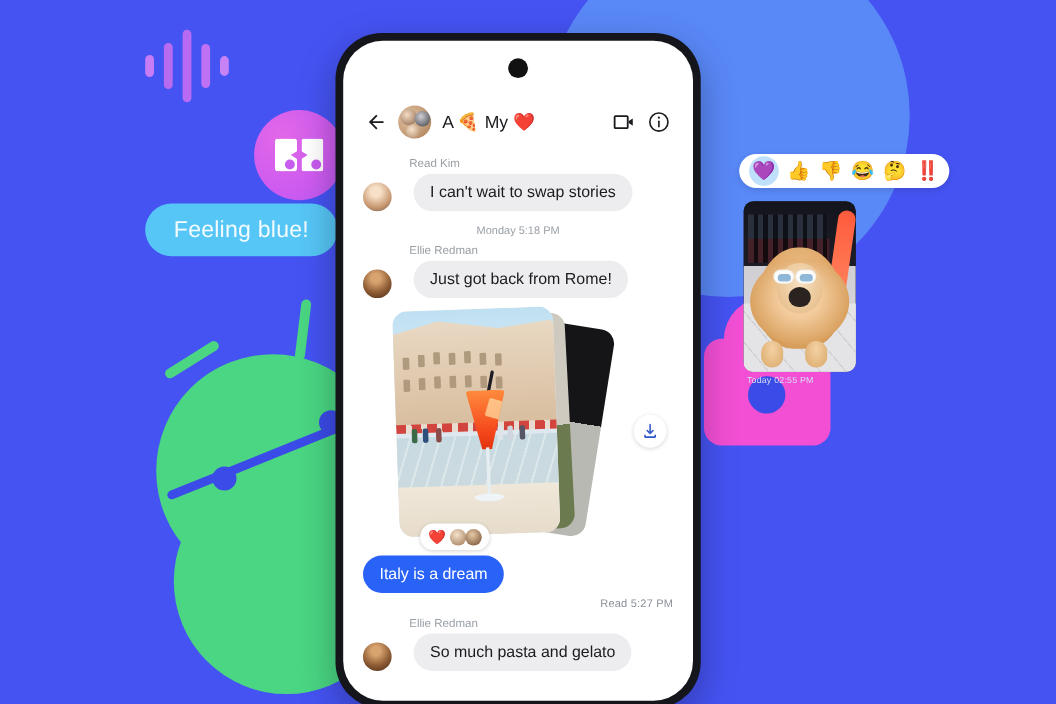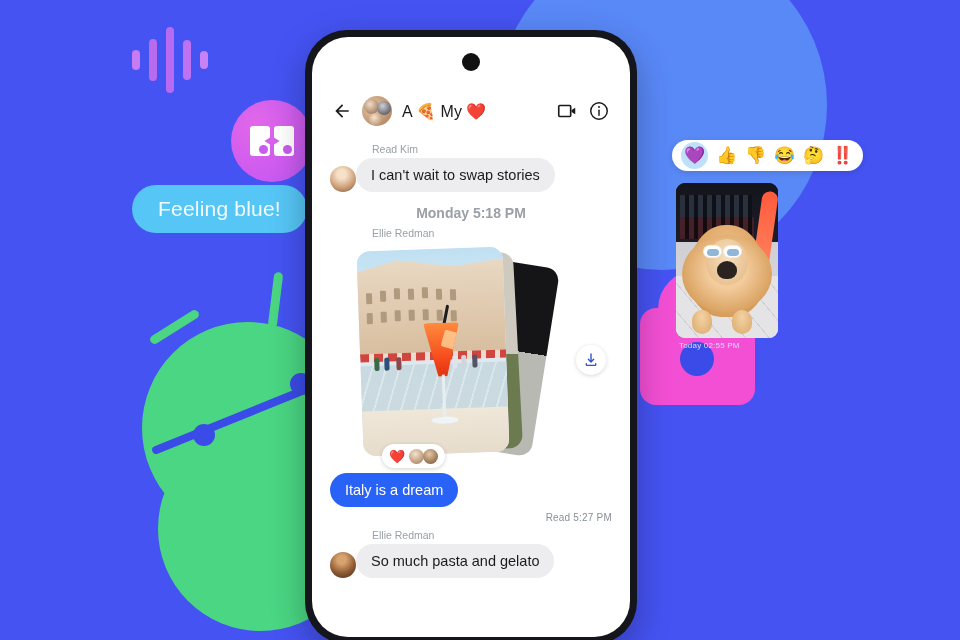--- a/index.html
+++ b/index.html
@@ -183,29 +183,29 @@
   .group-avatar .a3{position:absolute;left:7px;bottom:0px;width:13px;height:13px;border-radius:50%;
     background:radial-gradient(circle at 40% 35%,#f6e2cd,#a97f58);}
   .chat-title{font-size:16px;color:#1b1b1f;font-weight:500;white-space:nowrap;
               display:flex;align-items:center;gap:3px;}
   .header-spacer{flex:1 1 auto;}
   .hdr-icon{width:22px;height:22px;flex:0 0 auto;}
 
   
   .msgs{position:absolute;top:100px;left:0;right:0;bottom:0;padding:0 18px;box-sizing:border-box;}
   .sender-name{font-size:10.5px;color:#9aa0a6;margin:6px 0 3px 42px;}
-  .row-in{display:flex;align-items:flex-end;gap:0;}
+  .row-in{display:flex;align-items:flex-end;gap:20px;}
   .av{width:26px;height:26px;border-radius:50%;flex:0 0 auto;}
   .av.jean{background:radial-gradient(circle at 45% 32%,#f6e0c8 20%,#c99a72 62%,#6d5040);}
   .av.ellie{background:radial-gradient(circle at 45% 30%,#d9a36f 18%,#8c5a33 58%,#472a18);}
   .bubble-in{
     background:#EDEDF0;border-radius:19px;padding:9px 15px;font-size:14.5px;color:#1b1b1f;
     max-width:230px;
   }
-  .day-sep{text-align:center;font-size:14px;color:#9aa0a6;margin:13px 0 0;font-weight:bold;}
+  .day-sep{text-align:center;font-size:10px;color:#9aa0a6;margin:13px 0 0;}
 
   
   .photo-area{position:relative;margin:10px 0 0 30px;width:250px;height:215px;}
   .ph{position:absolute;border-radius:13px;overflow:hidden;}
   .ph.p3{left:66px;top:10px;width:120px;height:190px;transform:rotate(9deg);
         background:linear-gradient(180deg,#151517 0 46%,#b9b9b3 46% 100%);}
   .ph.p2{left:30px;top:6px;width:128px;height:196px;transform:rotate(-3deg);
         background:linear-gradient(180deg,#cfcac0 0 52%,#6c7a4f 52% 100%);}
   .ph.p1{left:0px;top:0px;width:146px;height:205px;transform:rotate(-2deg);
         background:#dfe8ef;}
@@ -365,20 +365,24 @@
 
         <div class="sender-name">Read Kim</div>
         <div class="row-in">
           <div class="av jean"></div>
           <div class="bubble-in">I can't wait to swap stories</div>
         </div>
 
         <div class="day-sep">Monday 5:18 PM</div>
 
         <div class="sender-name">Ellie Redman</div>
+        <div class="row-in">
+          <div class="av ellie"></div>
+          <div class="bubble-in">Just got back from Rome!</div>
+        </div>
 
         <div class="photo-area">
           <div class="ph p3"></div>
           <div class="ph p2"></div>
           <div class="ph p1">
             <div class="sky"></div>
             <div class="bldg">
               <i class="win" style="left:12px;top:34px"></i>
                 <i class="win" style="left:26px;top:32px"></i>
               <i class="win" style="left:40px;top:30px"></i>

